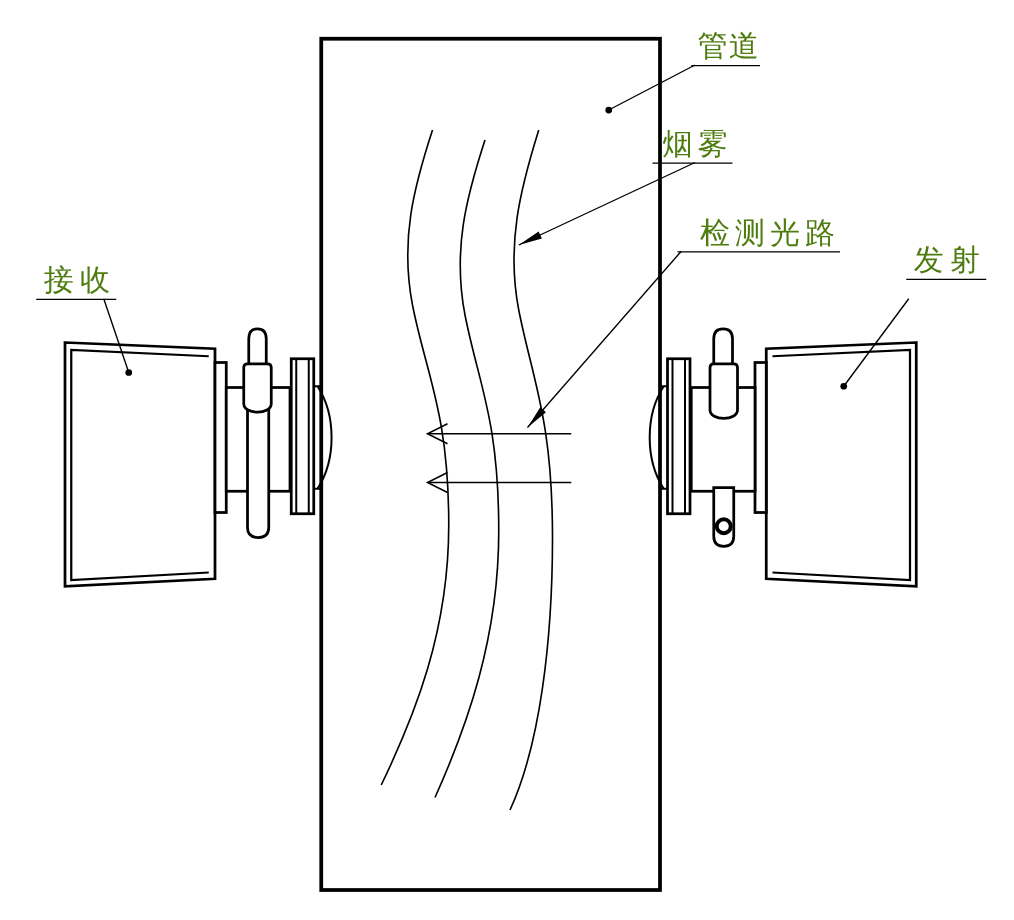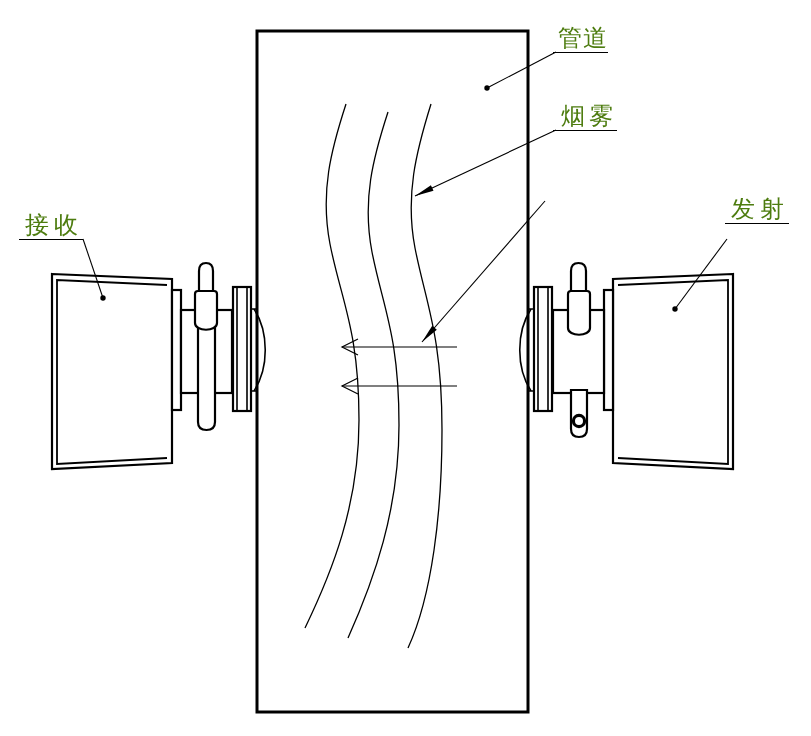--- a/index.html
+++ b/index.html
@@ -99,20 +99,21 @@
       <line x1="83" y1="239" x2="103" y2="298"></line>
       <circle cx="103" cy="298" r="2.7" fill="#000" stroke="none"></circle>
 
       <line x1="727" y1="239" x2="675" y2="309"></line>
       <circle cx="675" cy="309" r="2.7" fill="#000" stroke="none"></circle>
     </g>
   </svg>
 
   <div class="lbl" style="left:553px;top:25px;width:55px;letter-spacing:1px;">管道</div>
 
-  <div class="lbl" style="left:553px;top:103px;width:64px;letter-spacing:4px;">烟雾</div>
+  <div class="lbl" style="left:522px;top:103px;width:64px;letter-spacing:4px;">烟雾</div>
 
+  <div class="lbl" style="left:542px;top:174px;width:130px;letter-spacing:4px;">检测光路</div>
 
-  <div class="lbl" style="left:19px;top:212px;width:64px;letter-spacing:5px;">接收</div>
+  <div class="lbl" style="left:29px;top:212px;width:64px;letter-spacing:5px;">接收</div>
 
   <div class="lbl" style="left:725px;top:196px;width:64px;letter-spacing:5px;">发射</div>
 
 </div>
 
 </body></html>

